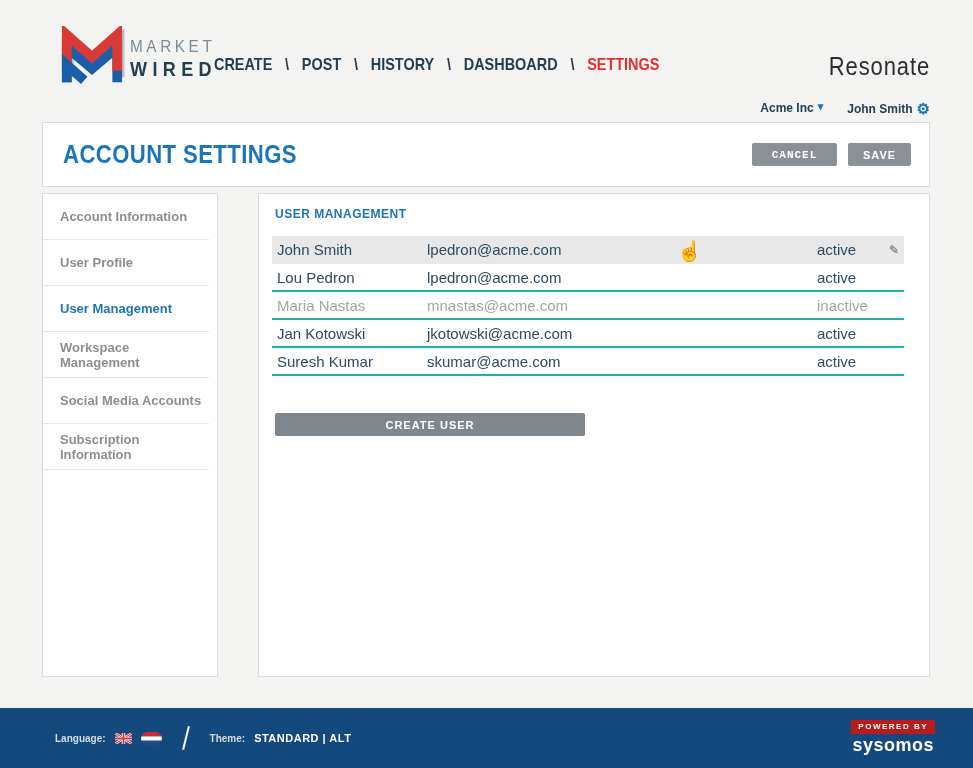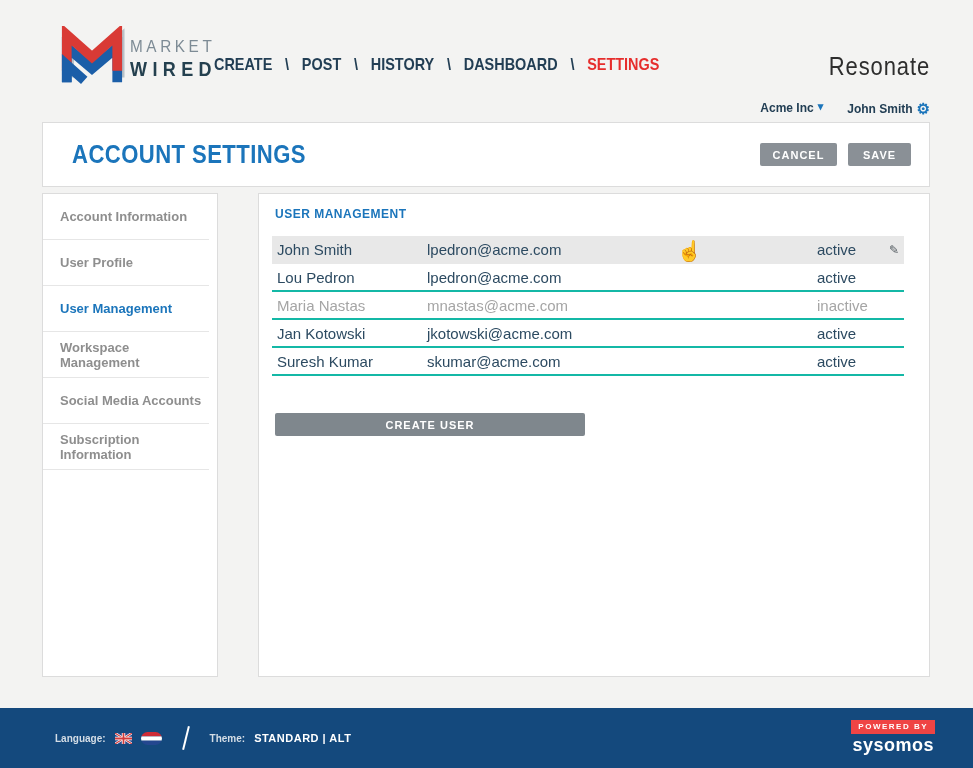--- a/index.html
+++ b/index.html
@@ -30,26 +30,26 @@
                   color:#2d2d2d; letter-spacing:1px; }
 
   .account-bar { position:absolute; right:43px; top:101px; display:flex; align-items:flex-start; gap:24px;
                  font-size:12px; font-weight:700; color:#223e54; }
   .account-bar .grp { display:flex; align-items:center; gap:4px; cursor:pointer; }
   .caret { color:#1b75bb; font-size:11px; line-height:1; position:relative; top:-2px; }
   .gear  { color:#1b75bb; font-size:15px; line-height:1; }
 
   
   .card { position:absolute; background:#fff; border:1px solid #dcdcdc; }
-  .header-card  { left:42px; top:122px; width:888px; height:65px; display:flex; align-items:center;padding-left:9px; }
+  .header-card  { left:42px; top:122px; width:888px; height:65px; display:flex; align-items:center; }
   .page-title { margin-left:20px; font-size:26px; font-weight:700; color:#1b75bb; letter-spacing:.5px; }
   .header-buttons { margin-left:auto; margin-right:18px; display:flex; gap:11px; }
   .btn { background:#8a9096; color:#fff; border:none; border-radius:2px; font-family:inherit;
          font-size:11px; font-weight:700; letter-spacing:1px; height:23px; cursor:pointer; }
-  .btn-cancel { width:77px; } .btn-save { width:63px; }
+  .btn-cancel { width:85px;font-family:Liberation Mono, monospace; } .btn-save { width:63px; }
 
   .sidebar-card { left:42px; top:193px; width:176px; height:484px; }
   .side-item { height:46px; display:flex; align-items:center; padding-left:17px; margin-right:8px;
                border-bottom:1px solid #e6e6e6; font-size:13px; font-weight:700; color:#8e8e8e; cursor:pointer; }
   .side-item.active { color:#1b75bb; }
 
   .main-card { left:258px; top:193px; width:672px; height:484px; }
   .section-title { position:absolute; left:16px; top:13px; font-size:12px; font-weight:700;
                    color:#1b75bb; letter-spacing:.5px; }
 
@@ -69,21 +69,21 @@
   
   .footer { position:absolute; left:0; top:708px; width:973px; height:60px; background:#14497d;
             display:flex; align-items:center; }
   .footer-left { display:flex; align-items:center; margin-left:55px; gap:9px; color:#fff; }
   .lang-label, .theme-label { font-size:10px; font-weight:700; color:#d4dde6; }
   .flag { display:inline-block; cursor:pointer; }
   .flag svg { display:block; }
   .footer-sep { width:2px; height:24px; background:#fff; transform:rotate(14deg); margin:0 14px; }
   .theme-opts { font-size:11px; font-weight:700; letter-spacing:.5px; color:#fff; }
   .powered { margin-left:auto; margin-right:38px; display:flex; flex-direction:column; align-items:center; }
-  .powered-badge { background:#ef4444; color:#fff; font-size:8px; font-weight:700; letter-spacing:1.5px;
+  .powered-badge { background:#b91c1c; color:#fff; font-size:8px; font-weight:700; letter-spacing:1.5px;
                    padding:3px 7px; line-height:1; }
   .powered-name { color:#fff; font-size:18px; font-weight:700; letter-spacing:.5px; margin-top:1px; }
 </style>
 </head>
 <body>
 
 <div class="logo">
   <svg class="logo-mark" viewBox="0 0 70 68">
     <polyline points="9,50 9,12 35,36 61,12 61,50" fill="none" stroke="#b9c2c8" stroke-width="11" transform="translate(2,3)"></polyline>
     <polyline points="9,58 9,22 35,44 61,22 61,58" fill="none" stroke="#1b5ea8" stroke-width="10"></polyline>

